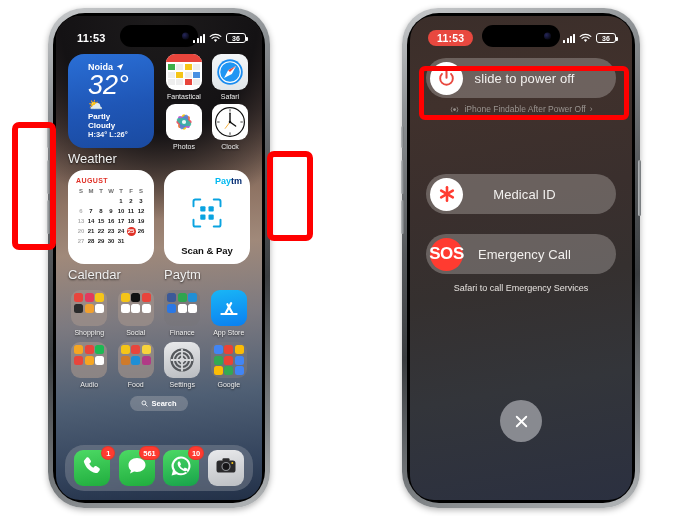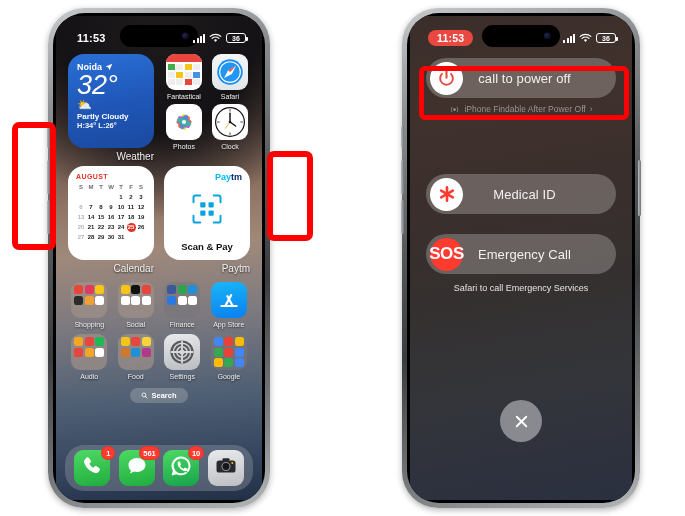--- a/index.html
+++ b/index.html
@@ -23,21 +23,21 @@
     position: relative;
     width: 100%; height: 100%;
     border-radius: 32px;
     background: #000;
     padding: 3px;
     overflow: hidden;
   }
   .screen {
     position: relative;
     width: 100%; height: 100%;
-    border-radius: 9px;
+    border-radius: 24px;
     overflow: hidden;
   }
   #phone-left  { left: 48px; top: 8px;  width: 222px; height: 500px; }
   #phone-right { left: 402px; top: 8px; width: 238px; height: 500px; }
 
   
   .side-btn { position: absolute; background: linear-gradient(90deg,#b9bcbe,#6f7376); border-radius: 2px; }
   .btn-left  { left: -1px; width: 3px; }
   .btn-right { right: -1px; width: 3px; }
 
@@ -79,28 +79,28 @@
     background:
       radial-gradient(ellipse 120% 60% at 50% 0%, #1d1b1c 0%, #141214 40%, transparent 70%),
       linear-gradient(175deg, #2a2122 0%, #5c4841 22%, #8f7464 38%, #a0897a 48%, #7d7a80 62%, #4f5f74 78%, #33435c 92%, #223047 100%);
   }
   .home-content { position: absolute; inset: 0; padding: 38px 12px 0 12px; z-index: 5; }
 
   .widget-row { display: flex; gap: 10px; margin-bottom: 4px; }
   .widget-col { width: 50%; }
   .widget-card { border-radius: 16px; overflow: hidden; height: 94px; }
   .widget-label {
-    text-align: right; color: #efefef; font-size: 10px; margin-top: 3px;
+    text-align: left; color: #efefef; font-size: 13px; margin-top: 3px;
     text-shadow: 0 1px 2px rgba(0,0,0,.7);
   }
 
   
   .w-weather {
     background: linear-gradient(170deg,#2a6fd6 0%, #1f56b6 55%, #1a4aa0 100%);
-    padding: 8px 9px; color: #fff; position: relative;
+    padding: 8px 20px; color: #fff; position: relative;
   }
   .w-city { font-size: 9px; font-weight: 700; display: flex; align-items: center; gap: 3px; }
   .w-temp { font-size: 27px; font-weight: 300; line-height: 1.05; margin-top: -1px; font-style: italic; }
   .w-cond { font-size: 8px; font-weight: 600; margin-top: 1px; }
   .w-hl { font-size: 7.5px; font-weight: 600; opacity: .95; }
   .w-sun { font-size: 12px; line-height: 1; margin-bottom: 1px; }
 
   
   .w-cal { background: #fff; padding: 7px 8px; color: #111; }
   .w-cal-month { color: #e03127; font-size: 7px; font-weight: 800; letter-spacing: .4px; margin-bottom: 3px; }
@@ -596,21 +596,21 @@
 
         <div class="po-content">
 
           <div class="slider">
             <div class="knob">
               <svg width="19" height="19" viewBox="0 0 24 24">
                 <path d="M12 3v8" stroke="#e8483f" stroke-width="2.6" stroke-linecap="round"></path>
                 <path d="M6.3 6.2a8 8 0 1011.4 0" stroke="#e8483f" stroke-width="2.4" fill="none" stroke-linecap="round"></path>
               </svg>
             </div>
-            <div class="slider-text">call to power off</div>
+            <div class="slider-text">slide to power off</div>
           </div>
 
           <div class="findable">
             <svg width="11" height="9" viewBox="0 0 16 12">
               <circle cx="8" cy="6" r="2" fill="#9a9490"></circle>
               <path d="M4.2 2.6a5.4 5.4 0 000 6.8M11.8 2.6a5.4 5.4 0 010 6.8" stroke="#9a9490" stroke-width="1.1" fill="none" stroke-linecap="round"></path>
             </svg>
             <span>iPhone Findable After Power Off</span>
             <span>›</span>
           </div>

